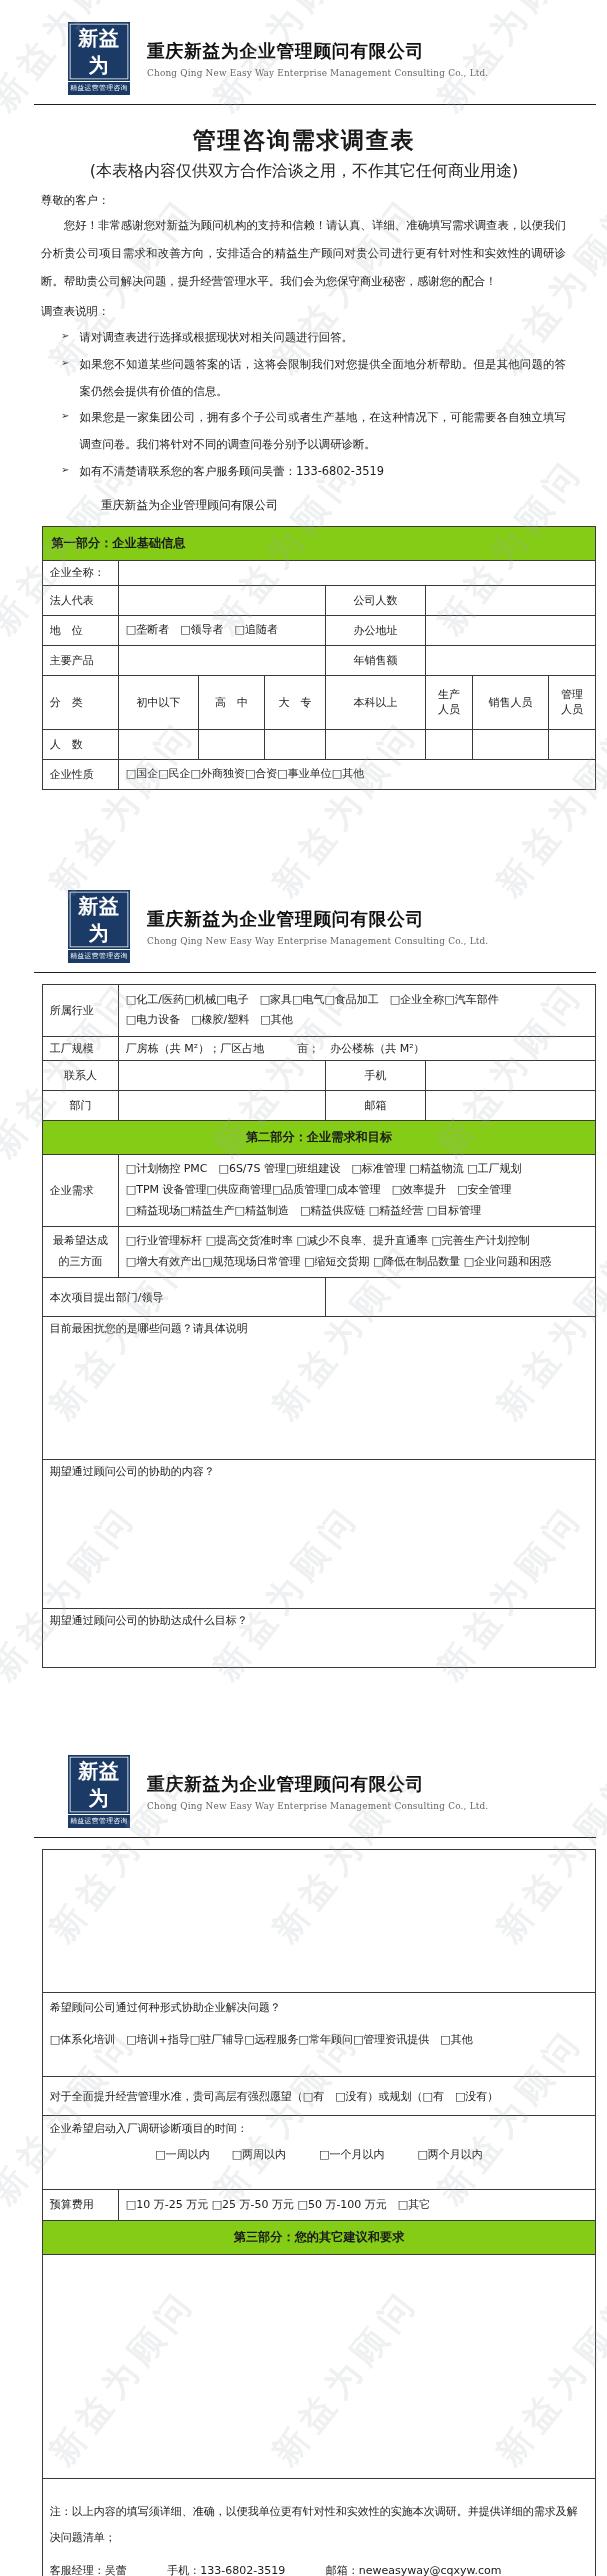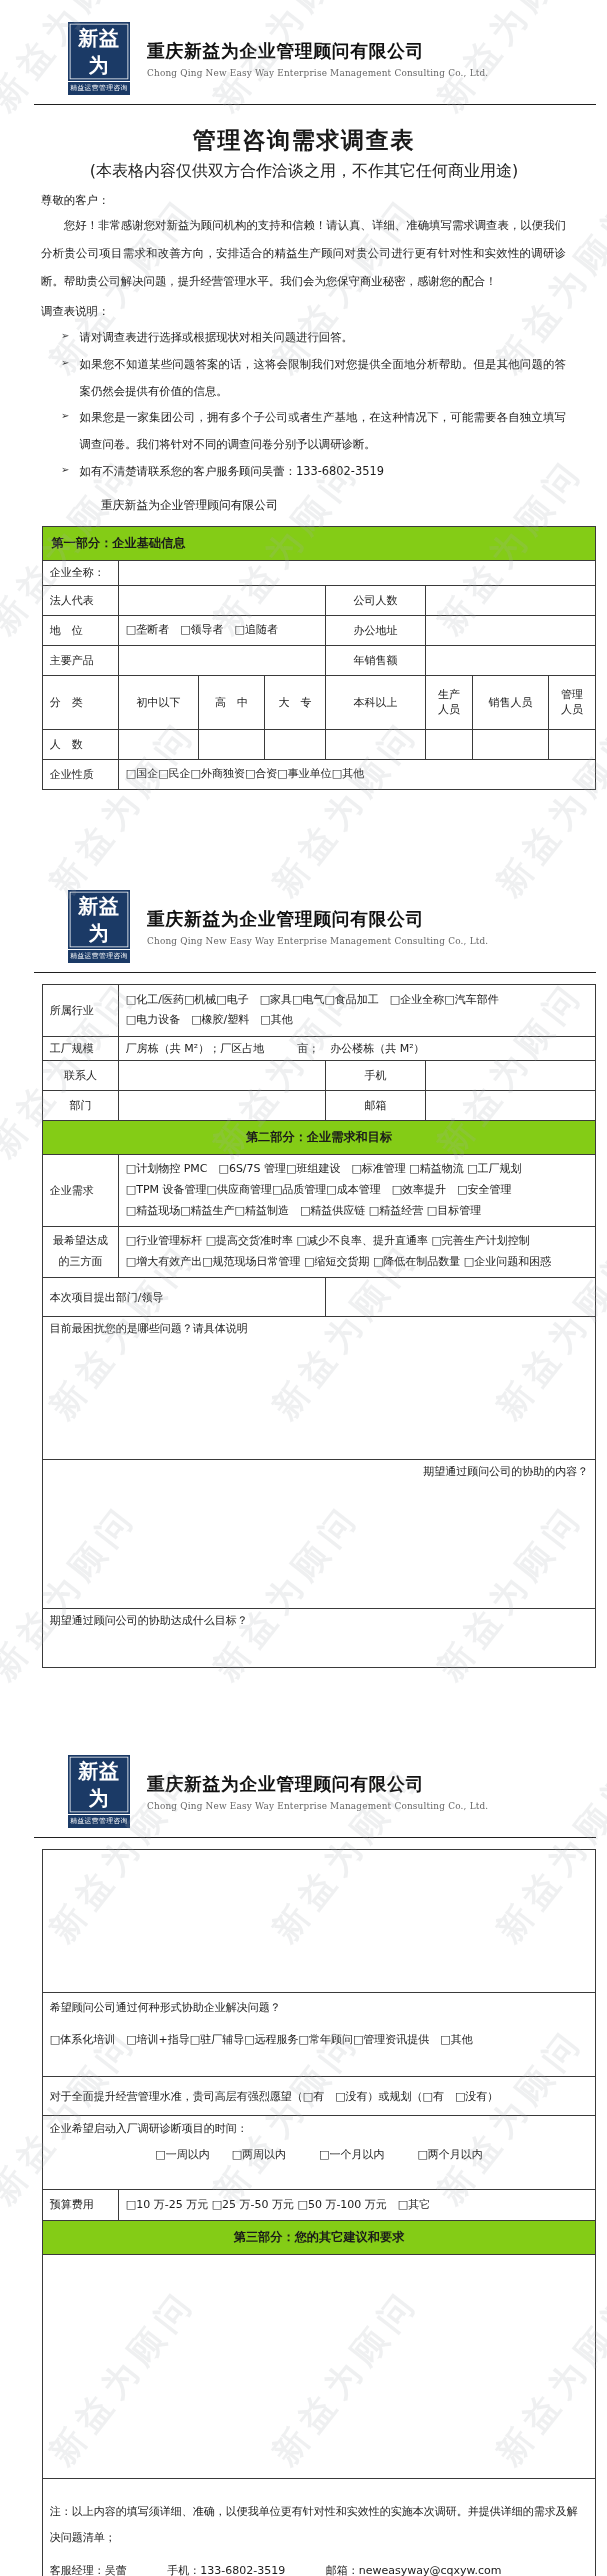--- a/index.html
+++ b/index.html
@@ -54,21 +54,21 @@
                border-bottom:1.7px solid #000; border-top:1.7px solid #000; }
   th.sec-hdr.left { text-align:left; padding-left:8.4px; }
   th.sec-hdr.center { text-align:center; }
   td.lbl { text-align:left; }
   td.lbl-c { text-align:center; }
   .opts { line-height:1.9; }
   td.fill { background:transparent; }
   .h36 { height:30px; } .h40 { height:22px; } .h46 { height:39px; }
   .h64 { height:54px; } .h88 { height:74px; }
   .tall { vertical-align:top !important; }
-  .t170 { height:143px; } .t176 { height:149px;text-align:right; } .t70 { height:59px; }
+  .t170 { height:143px; } .t176 { height:149px; } .t70 { height:59px; }
   .t265 { height:224px; } .t100 { height:84px; }
   .q-lbl { font-size:11px; }
   .center-opts { text-align:center; padding-top:11.8px; }
   .note-cell { line-height:2.3; font-size:11px; vertical-align:top; height:127px; }
   .contact-line { margin-top:8.4px; }
   .contact-line span { margin-right:37px; }
   .two-line div { line-height:1.9; }
 </style>
 </head>
 <body>

